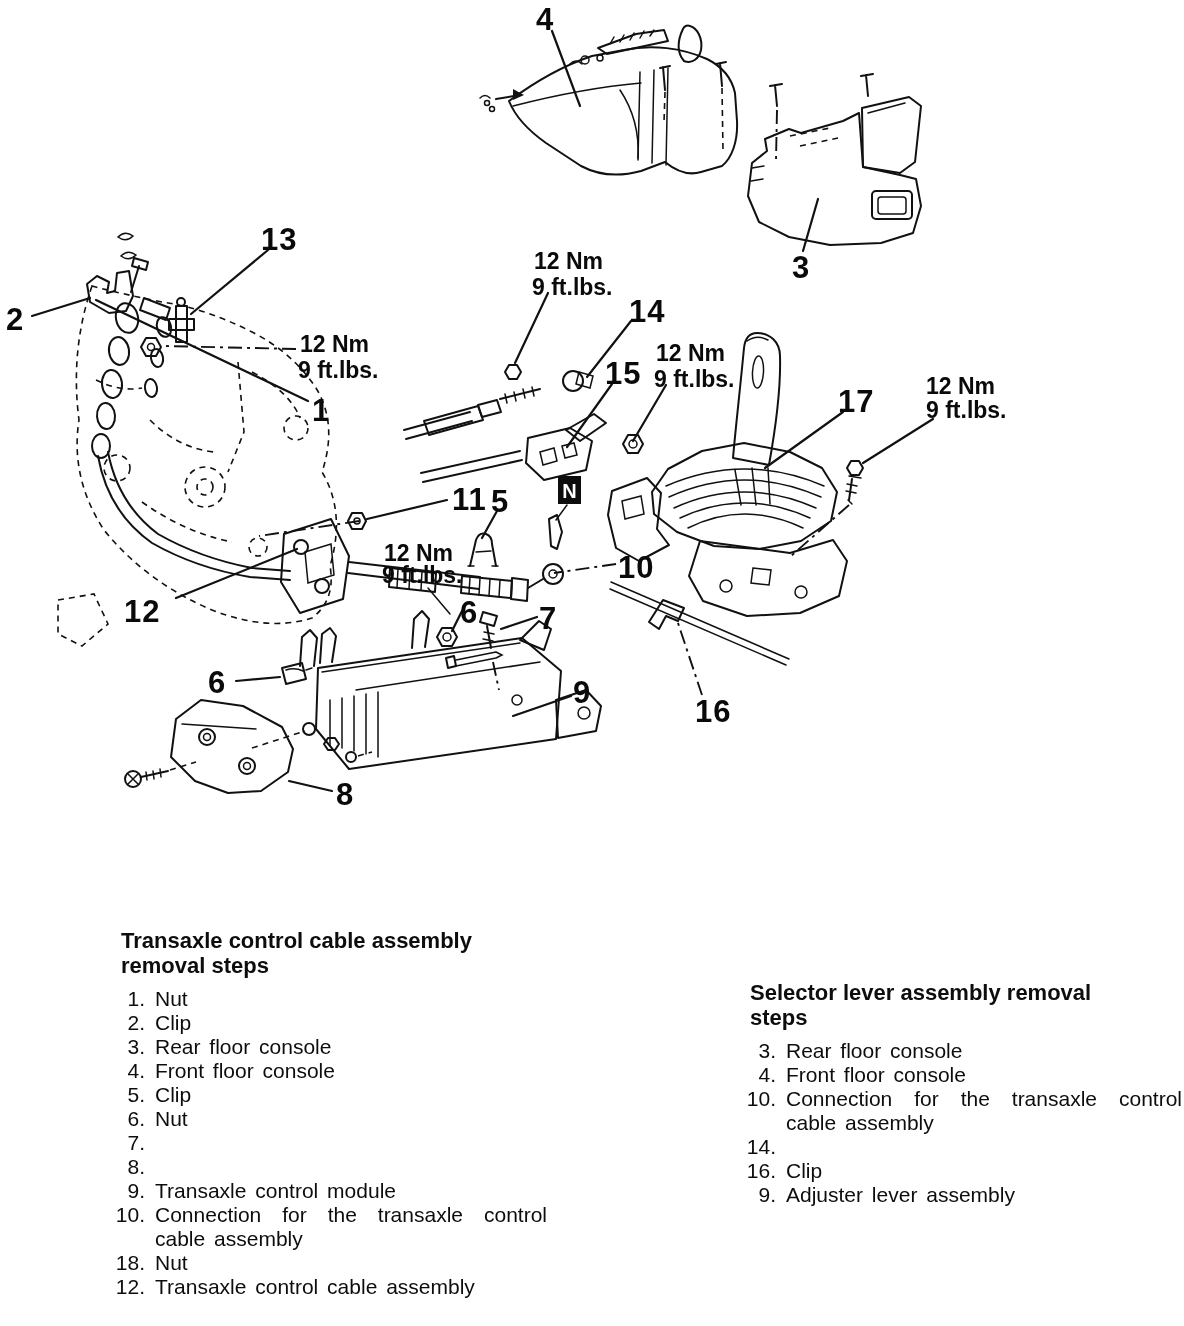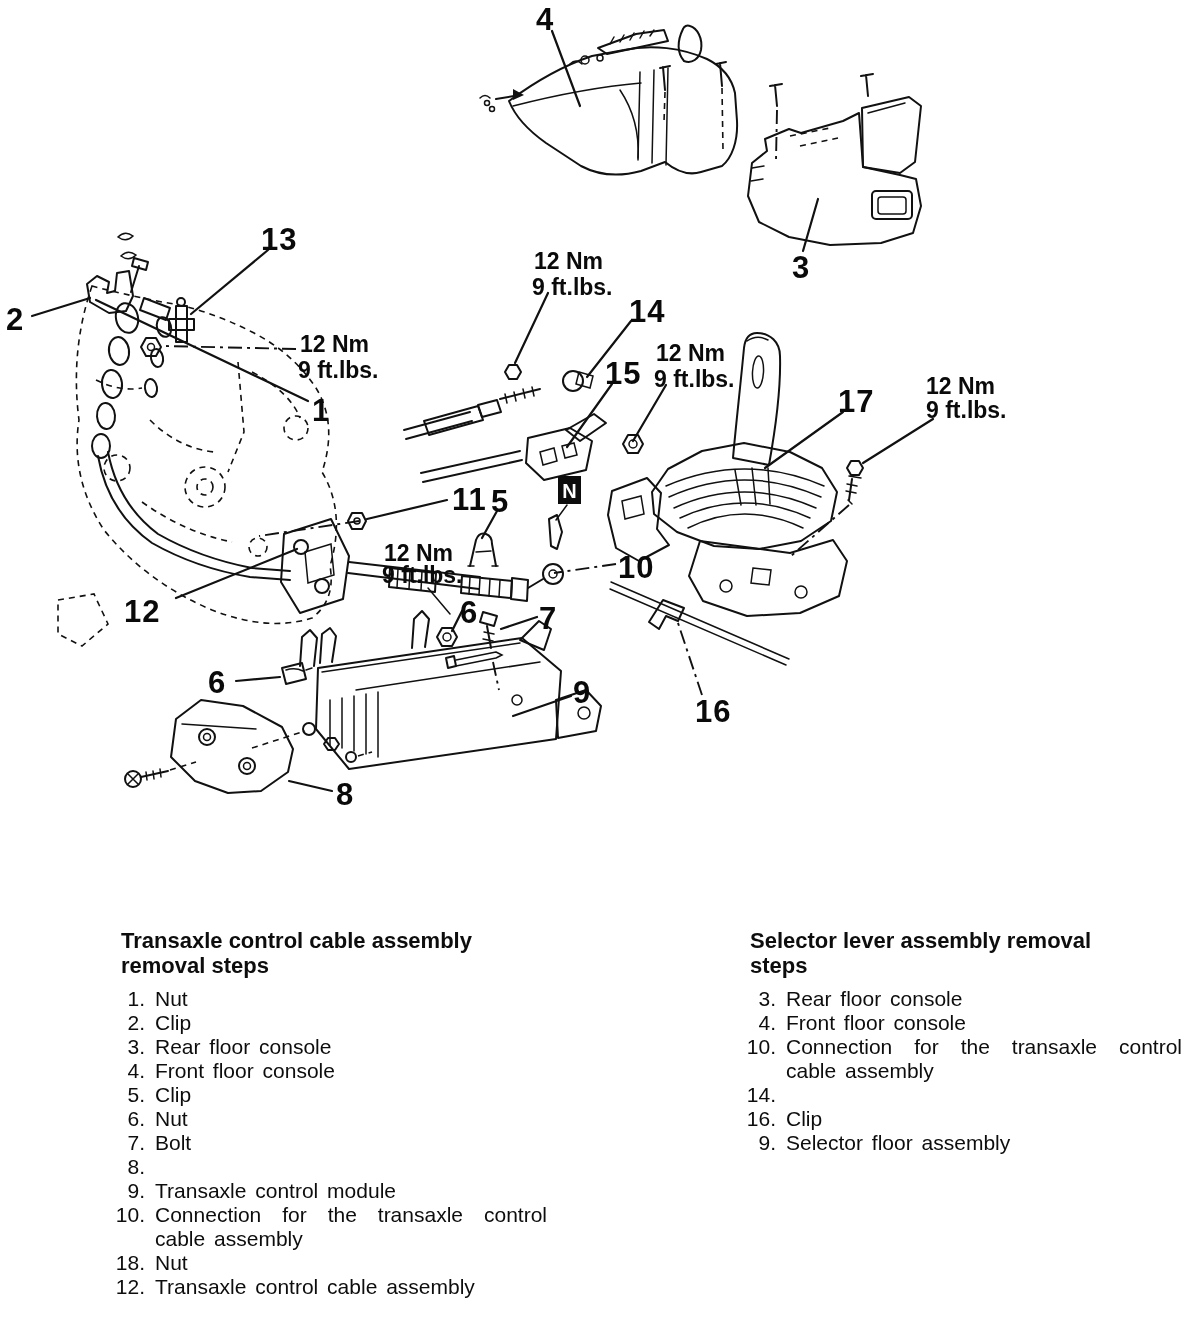--- a/index.html
+++ b/index.html
@@ -341,21 +341,20 @@
   <div class="li">
         <span class="num">5.</span>
         <span class="txt">Clip</span>
       </div>
   <div class="li">
         <span class="num">6.</span>
         <span class="txt">Nut</span>
       </div>
   <div class="li">
         <span class="num">7.</span>
-        <span class="txt">Bolt</span>
       </div>
   <div class="li">
         <span class="num">8.</span>
       </div>
   <div class="li">
         <span class="num">9.</span>
         <span class="txt">Transaxle control module</span>
       </div>
   <div class="li">
         <span class="num">10.</span>
@@ -364,21 +363,21 @@
   <div class="li">
         <span class="num">18.</span>
         <span class="txt">Nut</span>
       </div>
   <div class="li">
         <span class="num">12.</span>
         <span class="txt">Transaxle control cable assembly</span>
       </div>
 </div>
 
-<div class="list" id="right-list" style="left:742px;top:928px;width:440px">
+<div class="list" id="right-list" style="left:742px;top:980px;width:440px">
   <h3 class="list-title">Selector lever assembly removal
 steps</h3>
   <div class="li">
         <span class="num">3.</span>
         <span class="txt">Rear floor console</span>
       </div>
   <div class="li">
         <span class="num">4.</span>
         <span class="txt">Front floor console</span>
       </div>
@@ -388,17 +387,17 @@
       </div>
   <div class="li">
         <span class="num">14.</span>
       </div>
   <div class="li">
         <span class="num">16.</span>
         <span class="txt">Clip</span>
       </div>
   <div class="li">
         <span class="num">9.</span>
-        <span class="txt">Selector floor assembly</span>
+        <span class="txt">Adjuster lever assembly</span>
       </div>
 </div>
 
 </div>
 
 </body></html>

